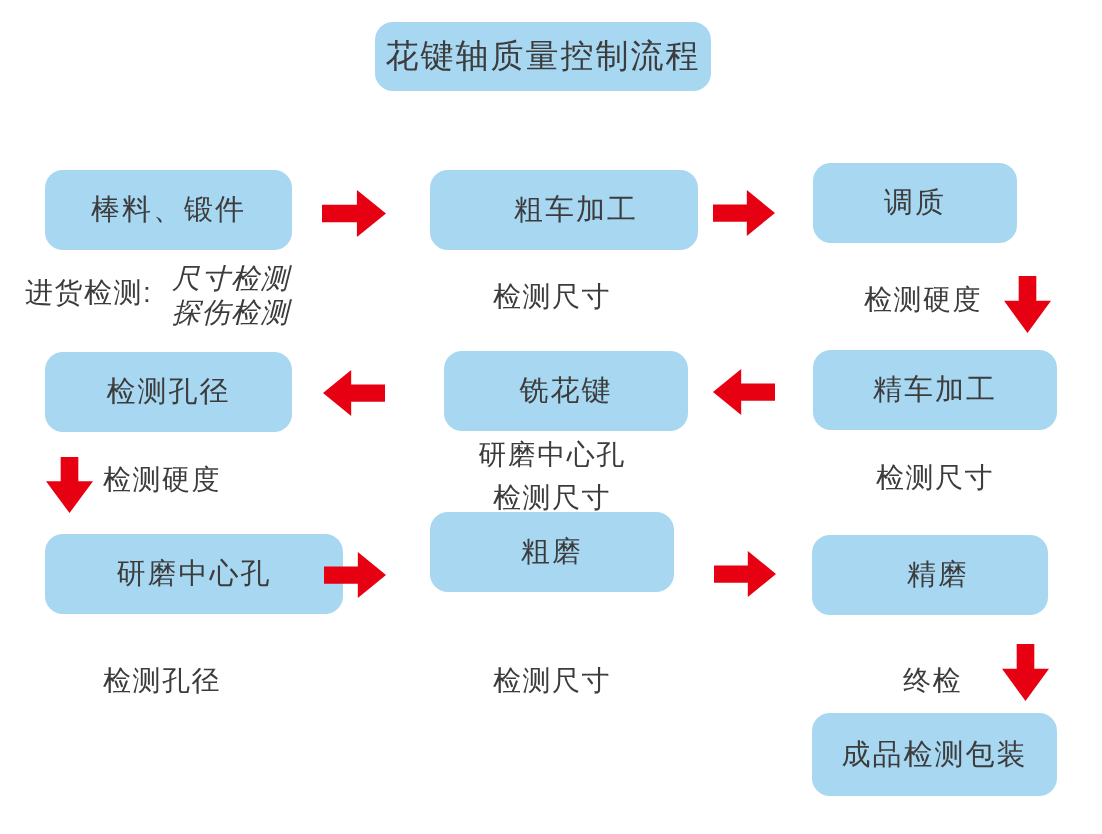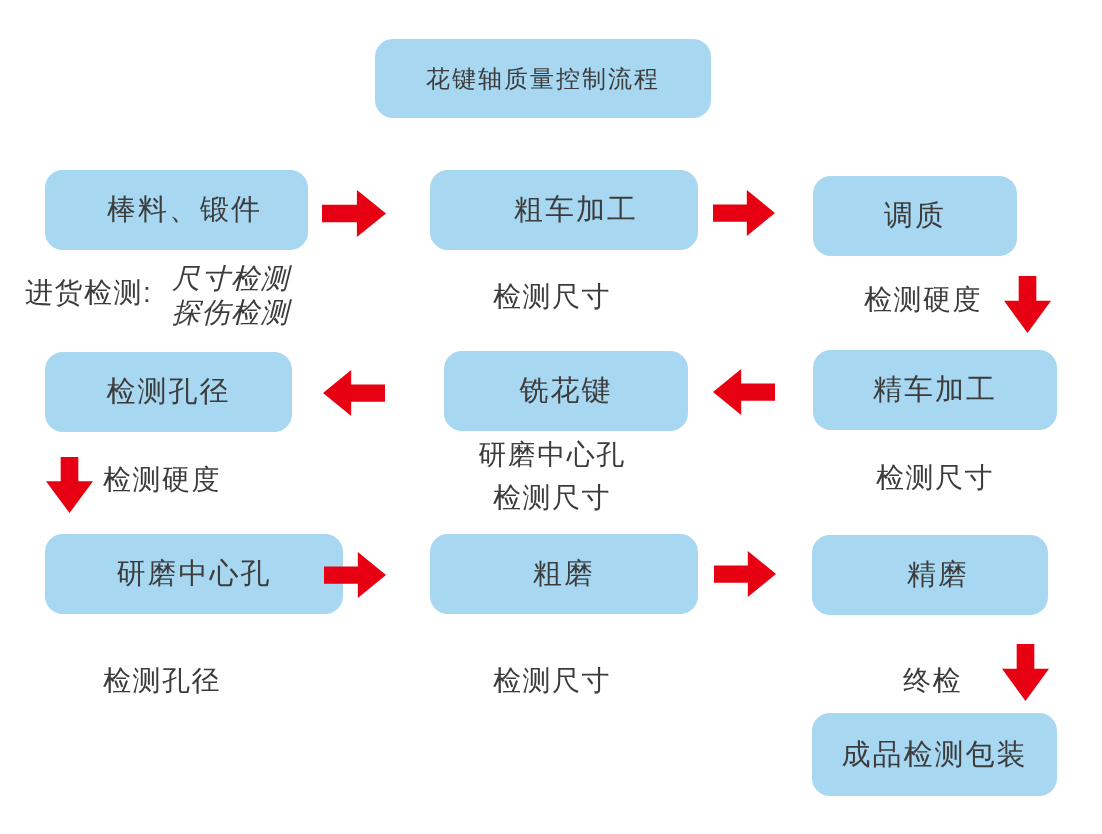--- a/index.html
+++ b/index.html
@@ -12,29 +12,29 @@
   body{font-family:"Liberation Sans","DejaVu Sans",sans-serif;color:var(--text);}
   .canvas{
     position:relative;width:1102px;height:834px;background:var(--bg);
     overflow:hidden;
   }
   .box{
     position:absolute;background:var(--box_fill);border-radius:18px;
     display:flex;align-items:center;justify-content:center;
     font-size:29px;letter-spacing:2px;color:var(--text);
   }
-  .title-box{left:375px;top:39px;width:336px;height:79px;font-size:24px;letter-spacing:2px;}
-  .b1{left:45px;top:170px;width:247px;height:80px;padding-left:16px;}
+  .title-box{left:375px;top:22px;width:336px;height:69px;font-size:33px;letter-spacing:2px;}
+  .b1{left:45px;top:170px;width:247px;height:80px;}
   .b2{left:430px;top:170px;width:244px;height:80px;padding-left:24px;}
-  .b3{left:813px;top:176px;width:204px;height:80px;}
+  .b3{left:813px;top:163px;width:204px;height:80px;}
   .b4{left:45px;top:352px;width:247px;height:80px;}
   .b5{left:430px;top:351px;width:244px;height:80px;margin-left:14px;}
   .b6{left:813px;top:350px;width:244px;height:80px;}
   .b7{left:45px;top:534px;width:298px;height:80px;}
-  .b8{left:430px;top:534px;width:268px;height:80px;}
+  .b8{left:430px;top:512px;width:244px;height:80px;}
   .b9{left:812px;top:535px;width:220px;height:80px;padding-left:16px;}
   .b10{left:812px;top:713px;width:245px;height:83px;}
   .note{
     position:absolute;font-size:28px;letter-spacing:1.5px;line-height:34px;
     color:var(--text);white-space:nowrap;
   }
   .note.center{text-align:center;white-space:normal;}
   .n-incoming-label{left:25px;top:276px;}
   .n-incoming-lines{left:172px;top:262px;font-style:italic;}
   .n-rough-turning{left:430px;top:280px;width:244px;}

